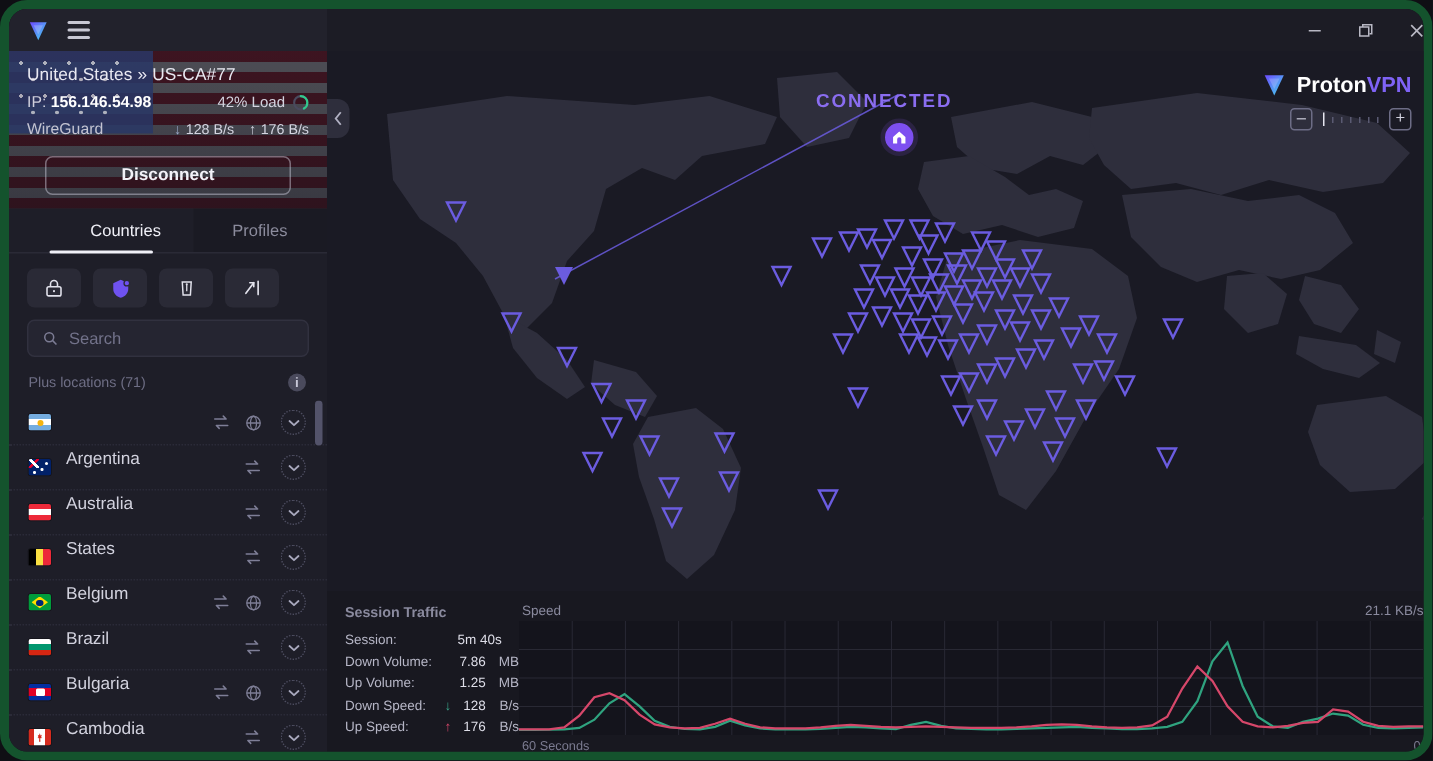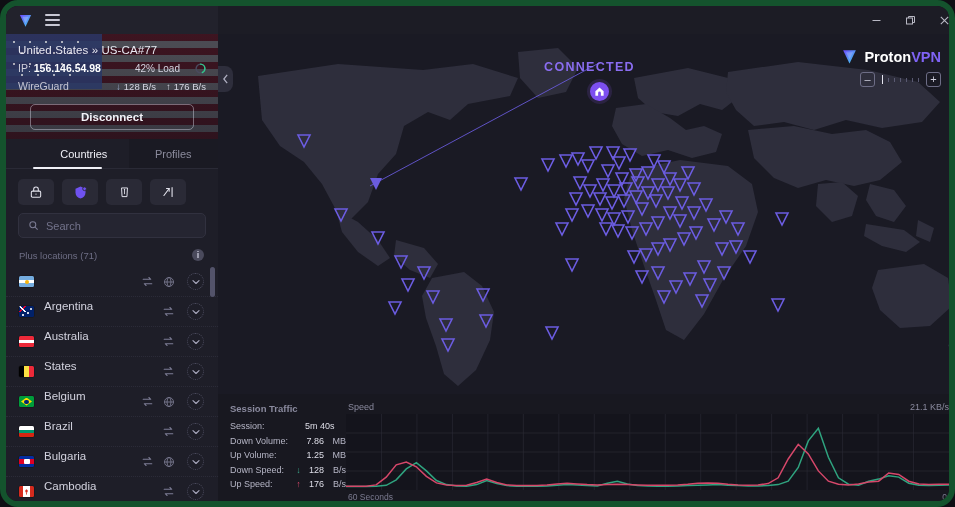--- a/index.html
+++ b/index.html
@@ -102,21 +102,21 @@
   .conn-title {
     font-size: 11.5px; color: #e9e9f2; letter-spacing: .1px;
     margin-top: 2px; white-space: nowrap;
   }
   .conn-row {
     display: flex; align-items: flex-end; justify-content: space-between;
     margin-top: 6px;
   }
   .conn-ip { font-size: 10.5px; color: #cfcfdc; }
   .conn-ip b { color: #ffffff; font-weight: bold; }
-  .load-wrap { display: flex; align-items: center; gap: 15px; }
+  .load-wrap { display: flex; align-items: center; gap: 5px; }
   .load-text { font-size: 10px; color: #d4d4e0; }
   .load-ring { width: 11px; height: 11px; display:block; }
   .conn-proto { font-size: 10.5px; color: #c4c4d2; }
   .speeds { display: flex; align-items: center; gap: 10px; }
   .sp { display: flex; align-items: center; gap: 3px; font-size: 9.5px; color: #d4d4e0; }
   .sp .arr-down { color: #9aa8c8; }
   .sp .arr-up { color: #d4d4e0; }
 
   .disconnect-btn {
     position: relative; z-index: 2;

